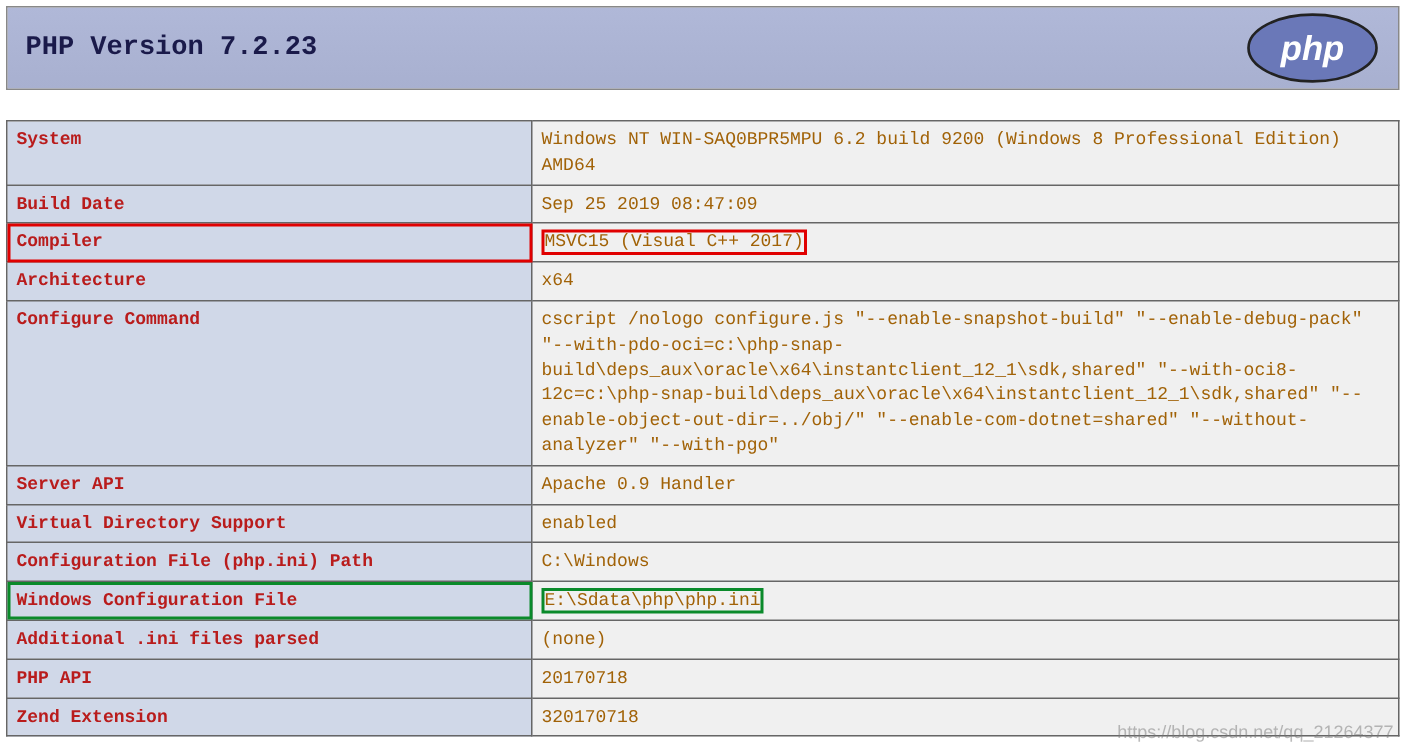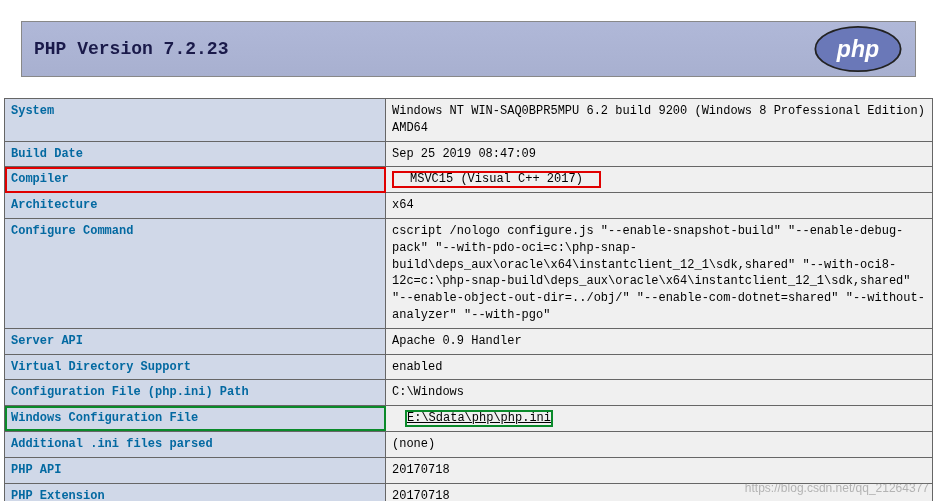--- a/index.html
+++ b/index.html
@@ -8,21 +8,21 @@
     background: #fff;
     width: 937px;
   }
   .header {
     background: linear-gradient(#b0b8d8, #a8b0d0);
     border: 1px solid #888;
     padding: 10px 12px;
     display: flex;
     justify-content: space-between;
     align-items: center;
-    margin: 21px;
+    margin: 4px;
     height: 56px;
   }
   .header-title {
     font-family: "Courier New", monospace;
     font-size: 18px;
     font-weight: bold;
     color: #1a1a4a;
   }
   .php-logo {
     width: 90px;
@@ -37,49 +37,48 @@
   }
   td {
     border: 1px solid #666;
     padding: 4px 6px;
     vertical-align: top;
     line-height: 1.4;
   }
   td.key {
     background: #d0d8e8;
     font-weight: bold;
-    width: 381px;
-    color: #0369a1;
+    width: 350px;
+    color: #b91c1c;
   }
   td.val {
     background: #f0f0f0;
-    color: #000000;
+    color: #a16207;
   }
   .box-red-key {
     outline: 2px solid #e00000;
     outline-offset: -2px;
   }
   .box-red-val {
     outline: 2px solid #e00000;
     outline-offset: -2px;
     display: inline-block;
-    padding: 0 18px;
+    padding: 0 2px;
     margin: -2px 0;
   }
   .box-green-key {
     outline: 2px solid #0a8a2a;
     outline-offset: -2px;
   }
   .box-green-val {
     outline: 2px solid #0a8a2a;
     outline-offset: -2px;
     display: inline-block;
     padding: 0 2px;
-    margin: -2px 13px;
-    text-decoration: underline;
+    margin: -2px 0;
   }
   .watermark {
     position: fixed;
     right: 8px;
     bottom: 6px;
     color: rgba(120,120,120,0.5);
     font-family: Arial, sans-serif;
     font-size: 12px;
     pointer-events: none;
   }
@@ -135,24 +134,20 @@
   </tr>
   <tr>
     <td class="key">Additional .ini files parsed</td>
     <td class="val">(none)</td>
   </tr>
   <tr>
     <td class="key">PHP API</td>
     <td class="val">20170718</td>
   </tr>
   <tr>
-    <td class="key">PHP Extension</td>
-    <td class="val">20170718</td>
-  </tr>
-  <tr>
     <td class="key">Zend Extension</td>
     <td class="val">320170718</td>
   </tr>
 
 </tbody>
   </table>
 
 <div class="watermark">https://blog.csdn.net/qq_21264377</div>
 
 </body></html>

